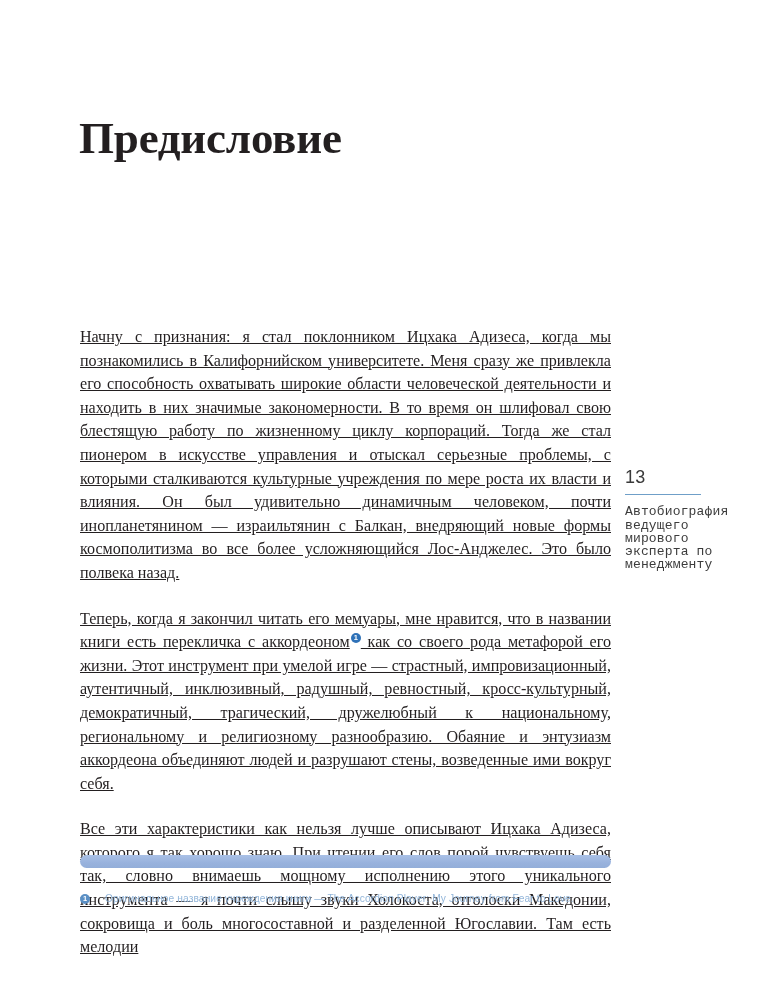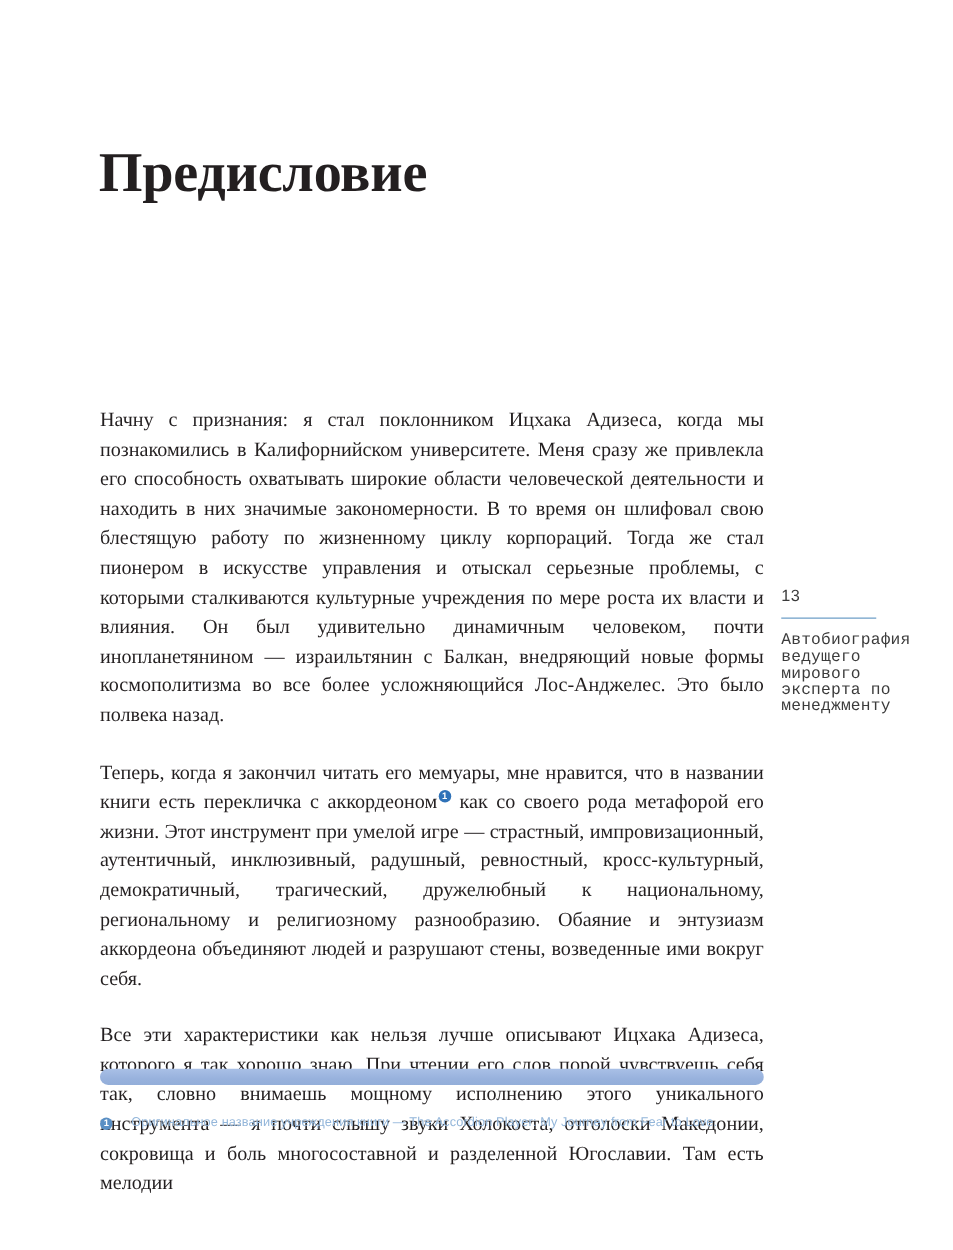--- a/index.html
+++ b/index.html
@@ -40,20 +40,21 @@
   }
   .body-par {
     margin: 0 0 22px 0;
     font-family: "Liberation Serif", "DejaVu Serif", serif;
     font-size: 16.1px;
     line-height: 23.6px;
     color: #231f20;
     text-align: justify;
     text-justify: inter-word;
     hyphens: manual;
+    text-decoration: underline;
   }
   .body-par:last-child { margin-bottom: 0; }
 
   
   .fn-ref {
     display: inline-block;
     width: 10px;
     height: 10px;
     border-radius: 50%;
     background: #2f72b8;
@@ -71,21 +72,21 @@
 
   
   .side-note {
     position: absolute;
     left: 625px;
     top: 468px;
     width: 108px;
   }
   .side-page-number {
     font-family: "Liberation Sans", "DejaVu Sans", sans-serif;
-    font-size: 13px;
+    font-size: 18px;
     font-weight: 300;
     color: #3a3a3a;
     line-height: 18px;
     letter-spacing: 0.3px;
   }
   .side-rule {
     width: 76px;
     height: 1.4px;
     background: #6f9fc8;
     margin: 8px 0 10px 0;

